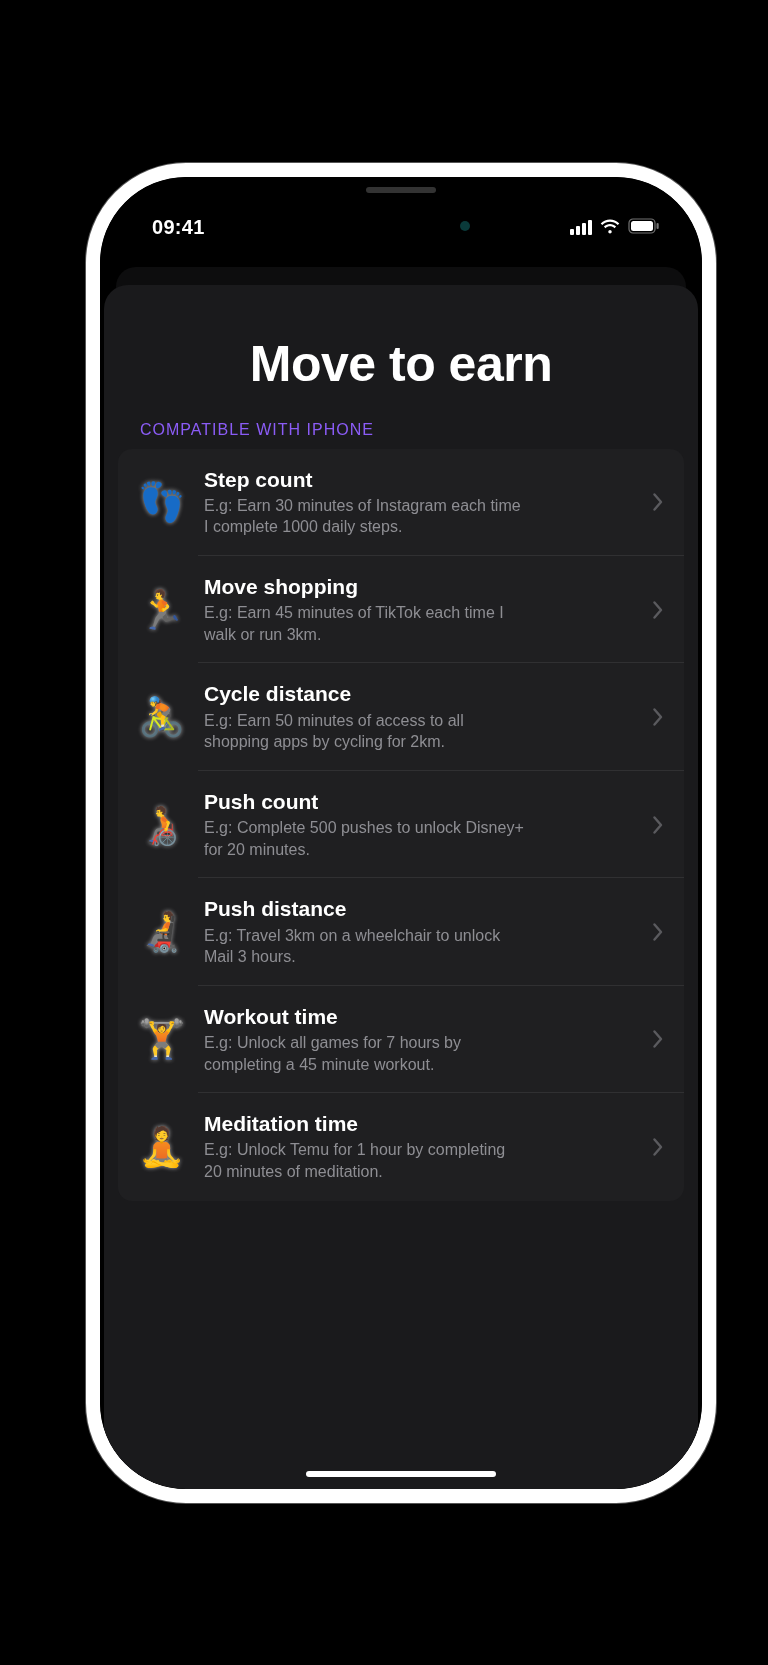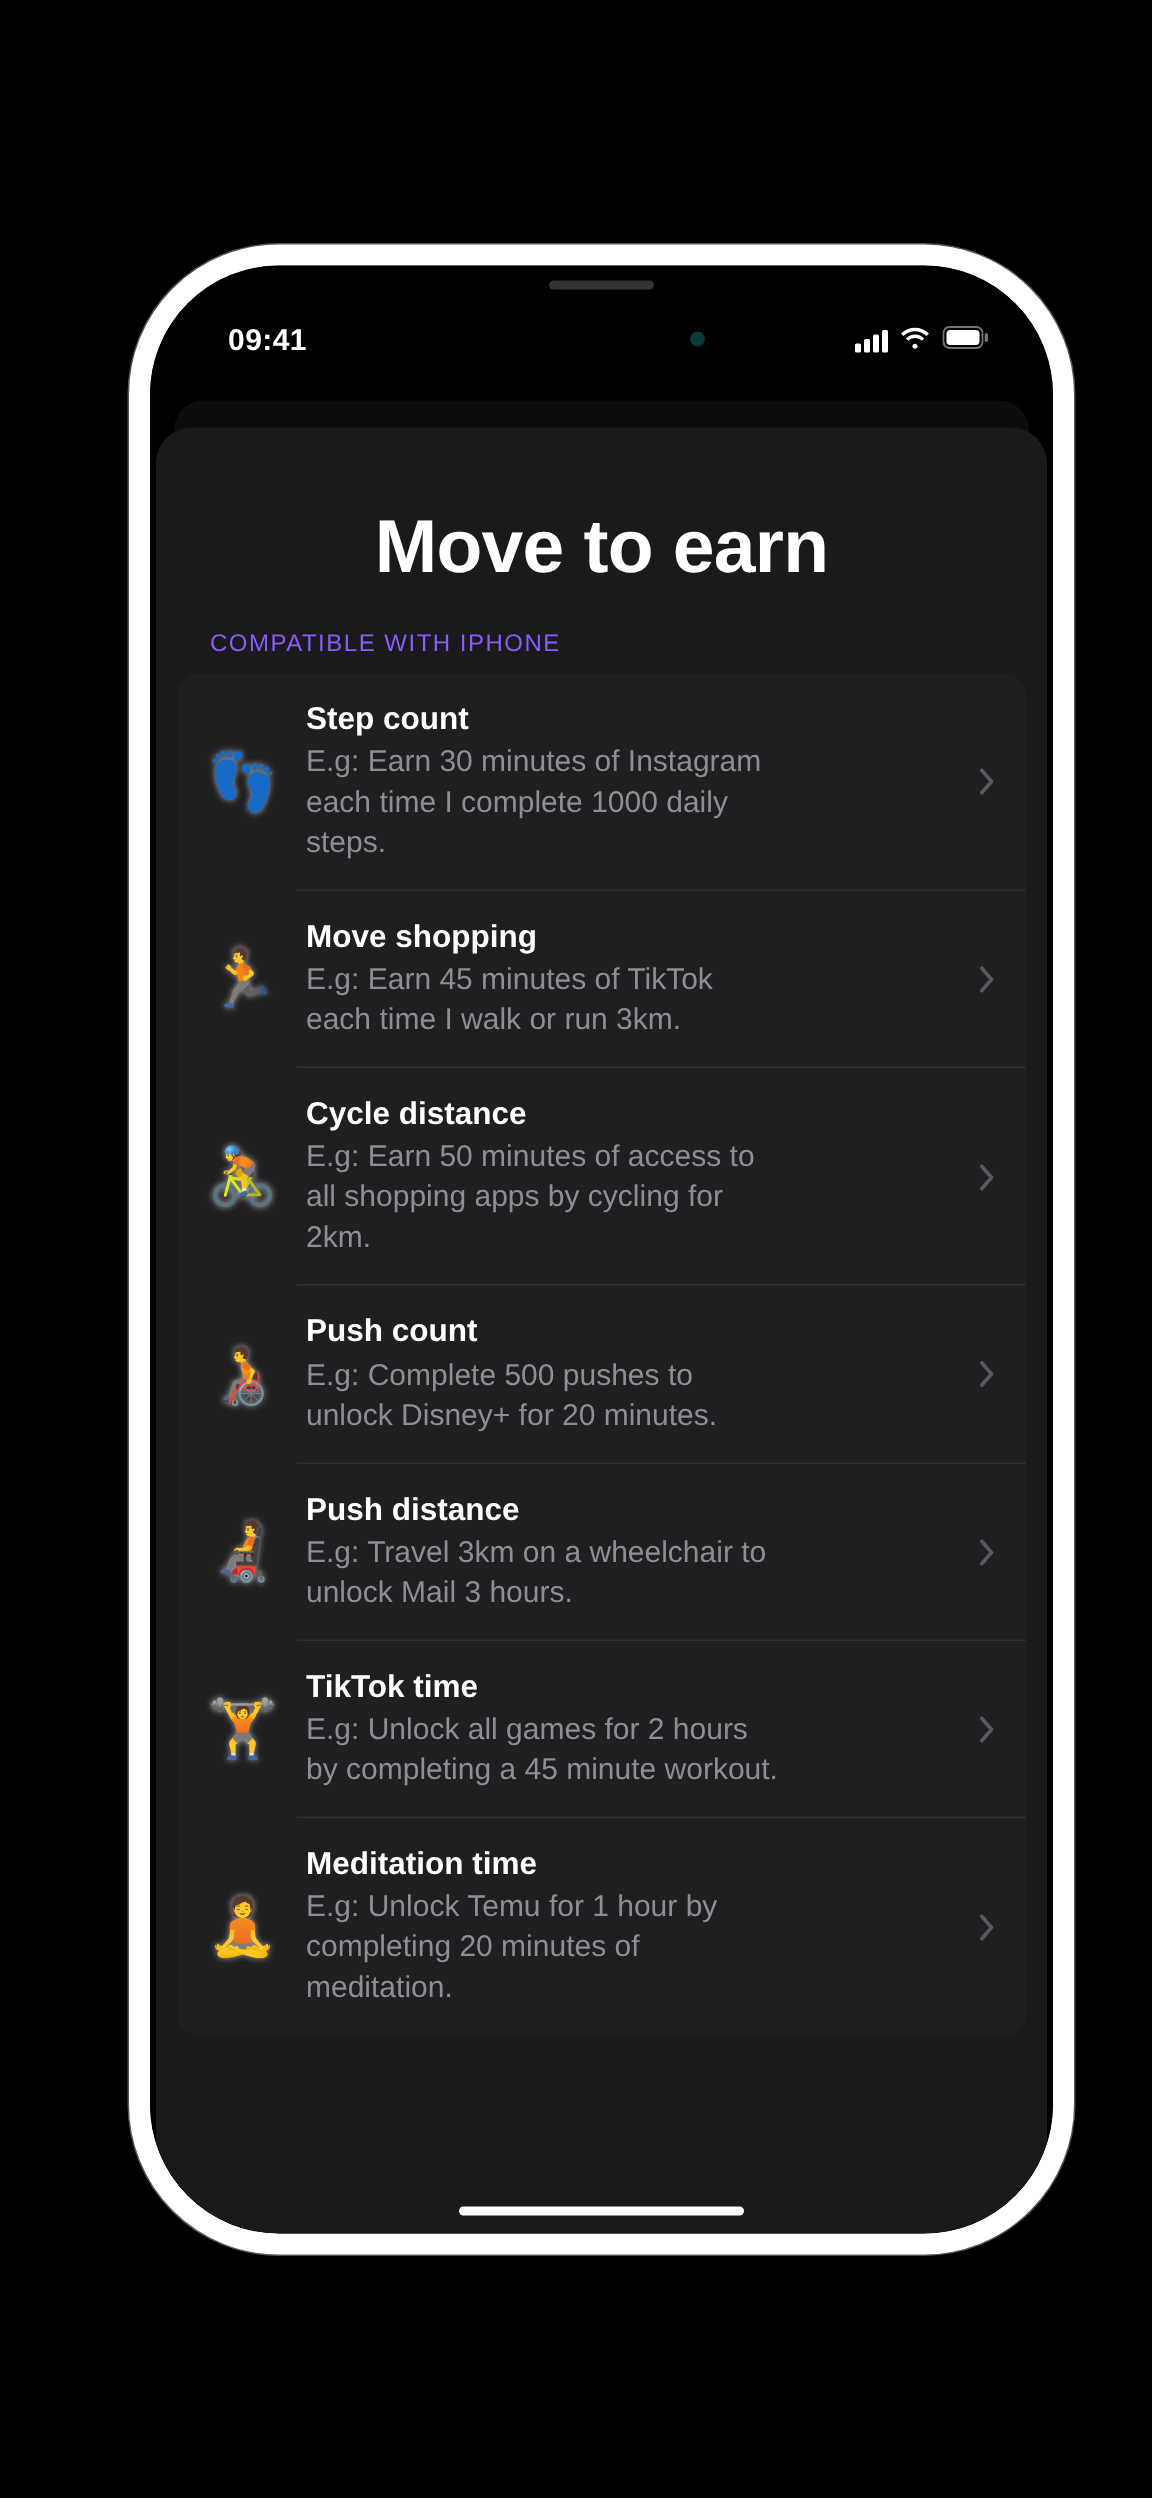--- a/index.html
+++ b/index.html
@@ -201,21 +201,21 @@
     .item-title {
       color: #fff;
       font-size: 21px;
       font-weight: 600;
       line-height: 1.25;
       margin-bottom: 2px;
     }
 
     .item-sub {
       color: #8e8e93;
-      font-size: 20px;
+      font-size: 16px;
       line-height: 1.35;
       max-width: 320px;
     }
 
     .chevron {
       width: 24px;
       display: flex;
       align-items: center;
       justify-content: center;
       color: #5a5a5e;
@@ -343,22 +343,22 @@
           <div class="chevron">
             <svg width="10" height="18" viewBox="0 0 10 18" fill="none">
                 <path d="M1.5 1.5 8 9l-6.5 7.5" stroke="currentColor" stroke-width="2.4" stroke-linecap="round" stroke-linejoin="round"></path>
               </svg>
           </div>
         </div>
 
         <div class="list-item">
           <div class="item-icon">🏋️</div>
           <div class="item-texts">
-            <div class="item-title">TikTok time</div>
-            <div class="item-sub">E.g: Unlock all games for 2 hours by completing a 45 minute workout.</div>
+            <div class="item-title">Workout time</div>
+            <div class="item-sub">E.g: Unlock all games for 7 hours by completing a 45 minute workout.</div>
           </div>
           <div class="chevron">
             <svg width="10" height="18" viewBox="0 0 10 18" fill="none">
                 <path d="M1.5 1.5 8 9l-6.5 7.5" stroke="currentColor" stroke-width="2.4" stroke-linecap="round" stroke-linejoin="round"></path>
               </svg>
           </div>
         </div>
 
         <div class="list-item">
           <div class="item-icon">🧘</div>

